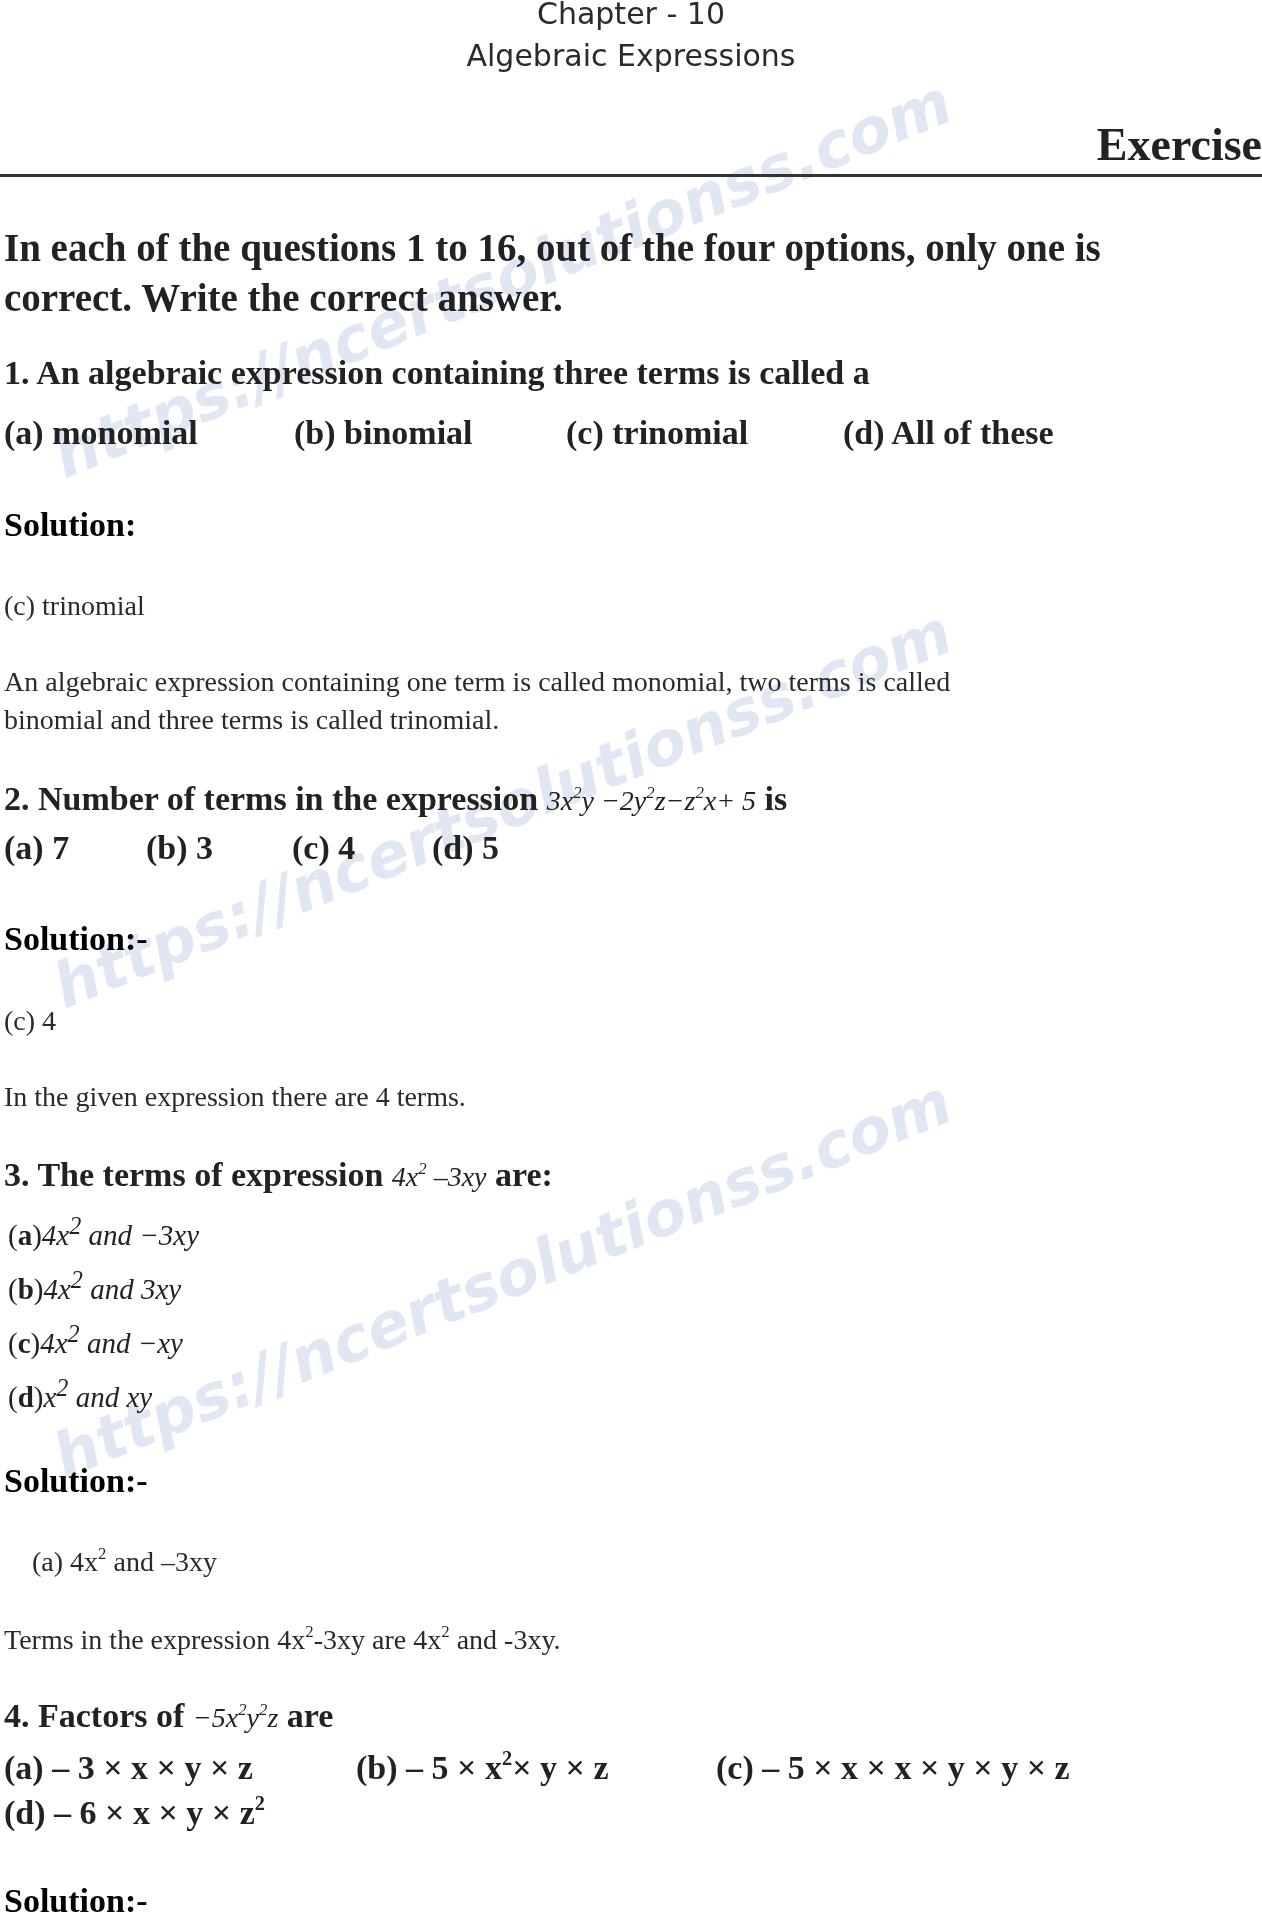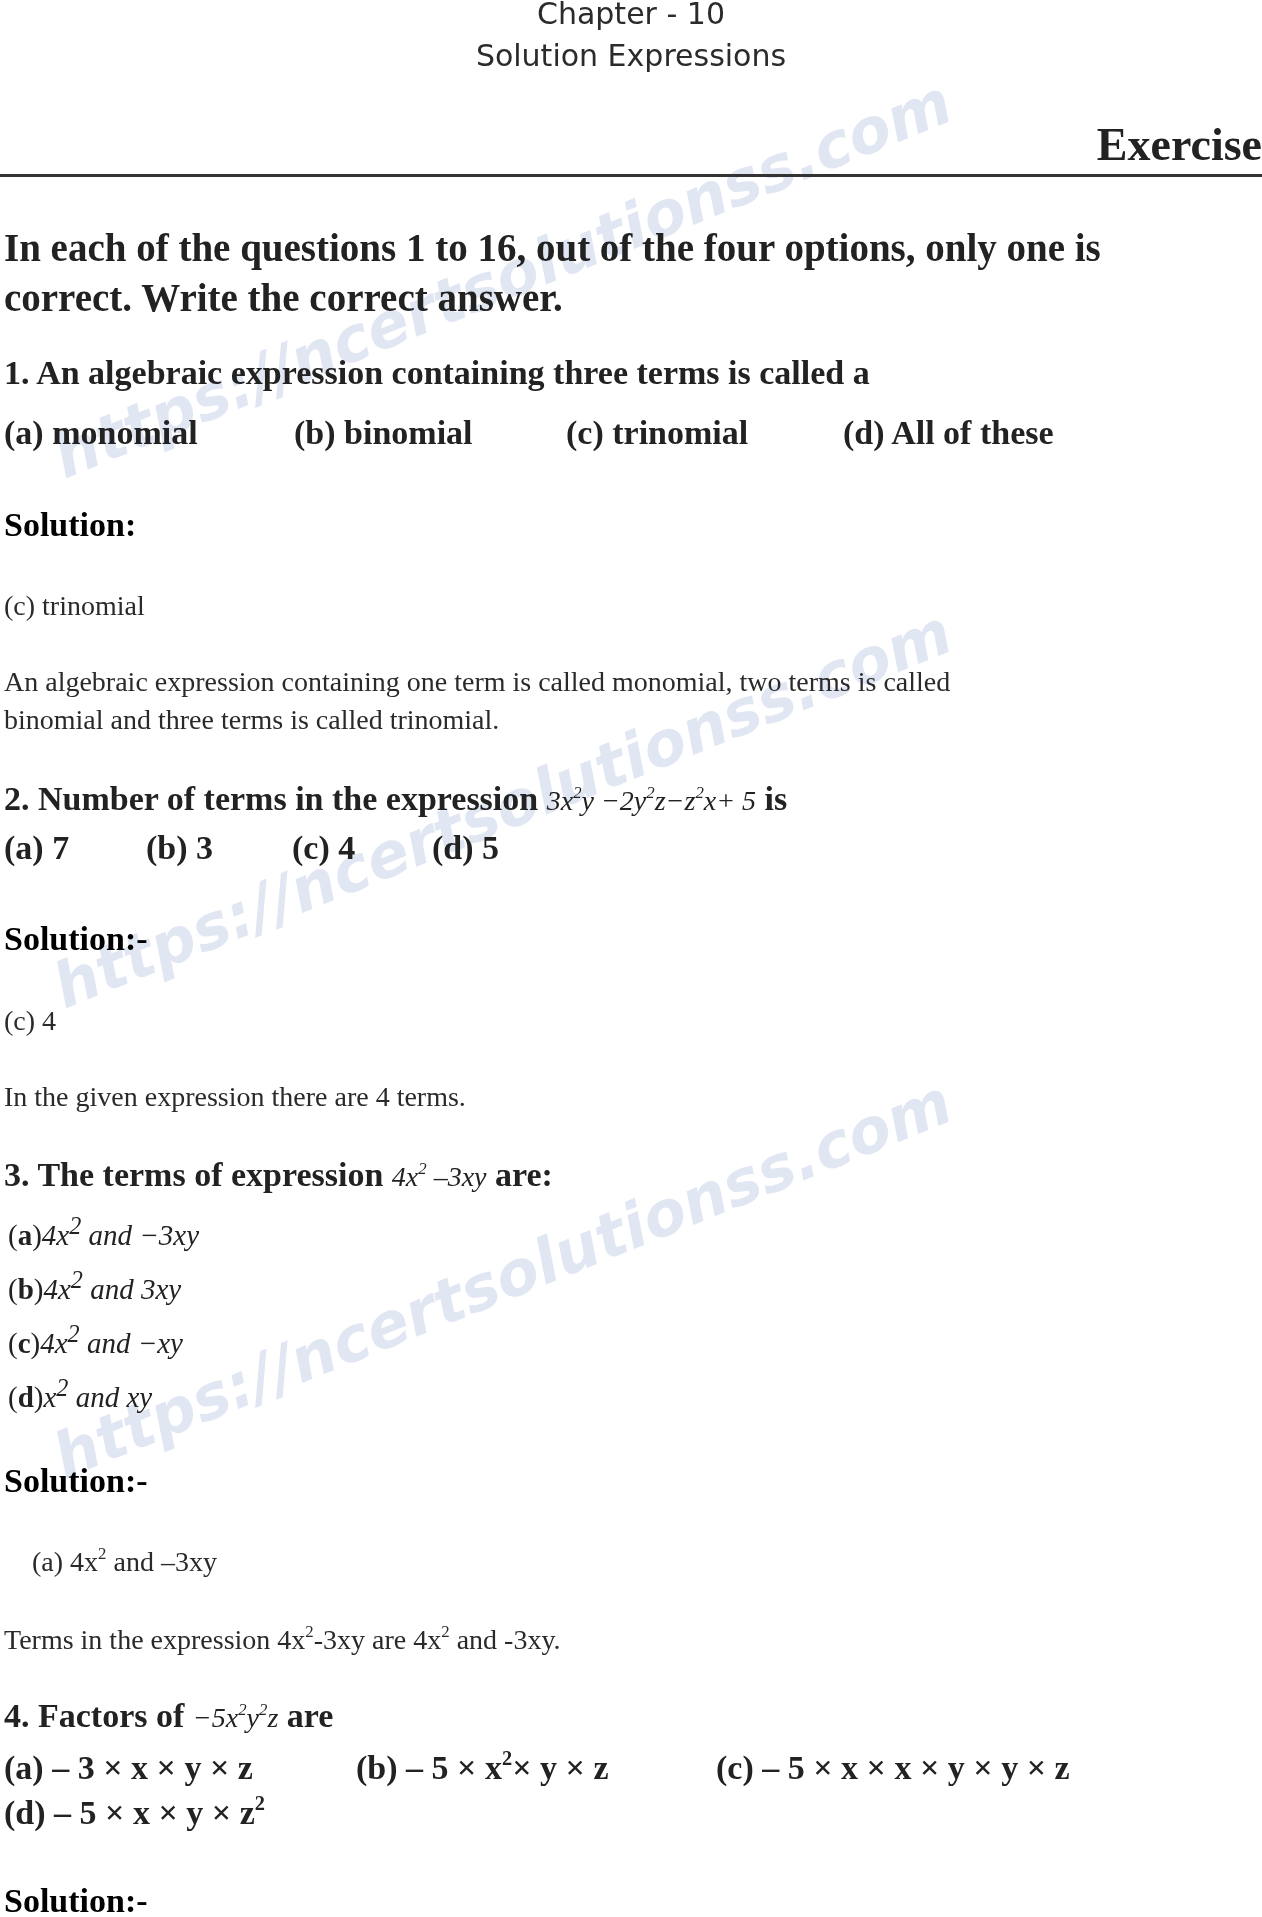--- a/index.html
+++ b/index.html
@@ -25,21 +25,21 @@
 </head>
 <body>
 
 <div class="page">
 
   <div class="wm" style="left:70px; top:420px; transform: rotate(-22deg);">https://ncertsolutionss.com</div>
   <div class="wm" style="left:70px; top:950px; transform: rotate(-22deg);">https://ncertsolutionss.com</div>
   <div class="wm" style="left:70px; top:1420px; transform: rotate(-22deg);">https://ncertsolutionss.com</div>
 
   <div class="abs hdr" style="top:-4px;">Chapter - 10</div>
-  <div class="abs hdr" style="top:38px;">Solution Expressions</div>
+  <div class="abs hdr" style="top:38px;">Algebraic Expressions</div>
   <div class="abs title" style="top:118px;">Exercise</div>
   <div class="rule"></div>
 
   <div class="abs instr" style="top:222px;">In each of the questions 1 to 16, out of the four options, only one is</div>
   <div class="abs instr" style="top:272px;">correct. Write the correct answer.</div>
 
   <div class="abs q" style="top:354px;">
     <span>1.</span>
     <span>An algebraic expression containing three terms is called a</span>
   </div>
@@ -82,16 +82,16 @@
 
   <div class="abs q" style="top:1697px;">
     <span>4.</span>
     <span>Factors of</span>
     <span class="math"><span>−5x</span><sup>2</sup><span>y</span><sup>2</sup><span>z</span></span>
     <span>are</span>
   </div>
   <div class="abs opt" style="top:1749px; left:4px;"><span>(a) – 3 × x × y × z</span><sup></sup><span></span></div>
   <div class="abs opt" style="top:1749px; left:356px;"><span>(b) – 5 × x</span><sup>2</sup><span>× y × z</span></div>
   <div class="abs opt" style="top:1749px; left:716px;"><span>(c) – 5 × x × x × y × y × z</span><sup></sup><span></span></div>
-  <div class="abs opt" style="top:1794px; left:4px;"><span>(d) – 5 × x × y × z</span><sup>2</sup><span></span></div>
+  <div class="abs opt" style="top:1794px; left:4px;"><span>(d) – 6 × x × y × z</span><sup>2</sup><span></span></div>
   <div class="abs sol" style="top:1882px;">Solution:-</div>
 
 </div>
 
 </body></html>

